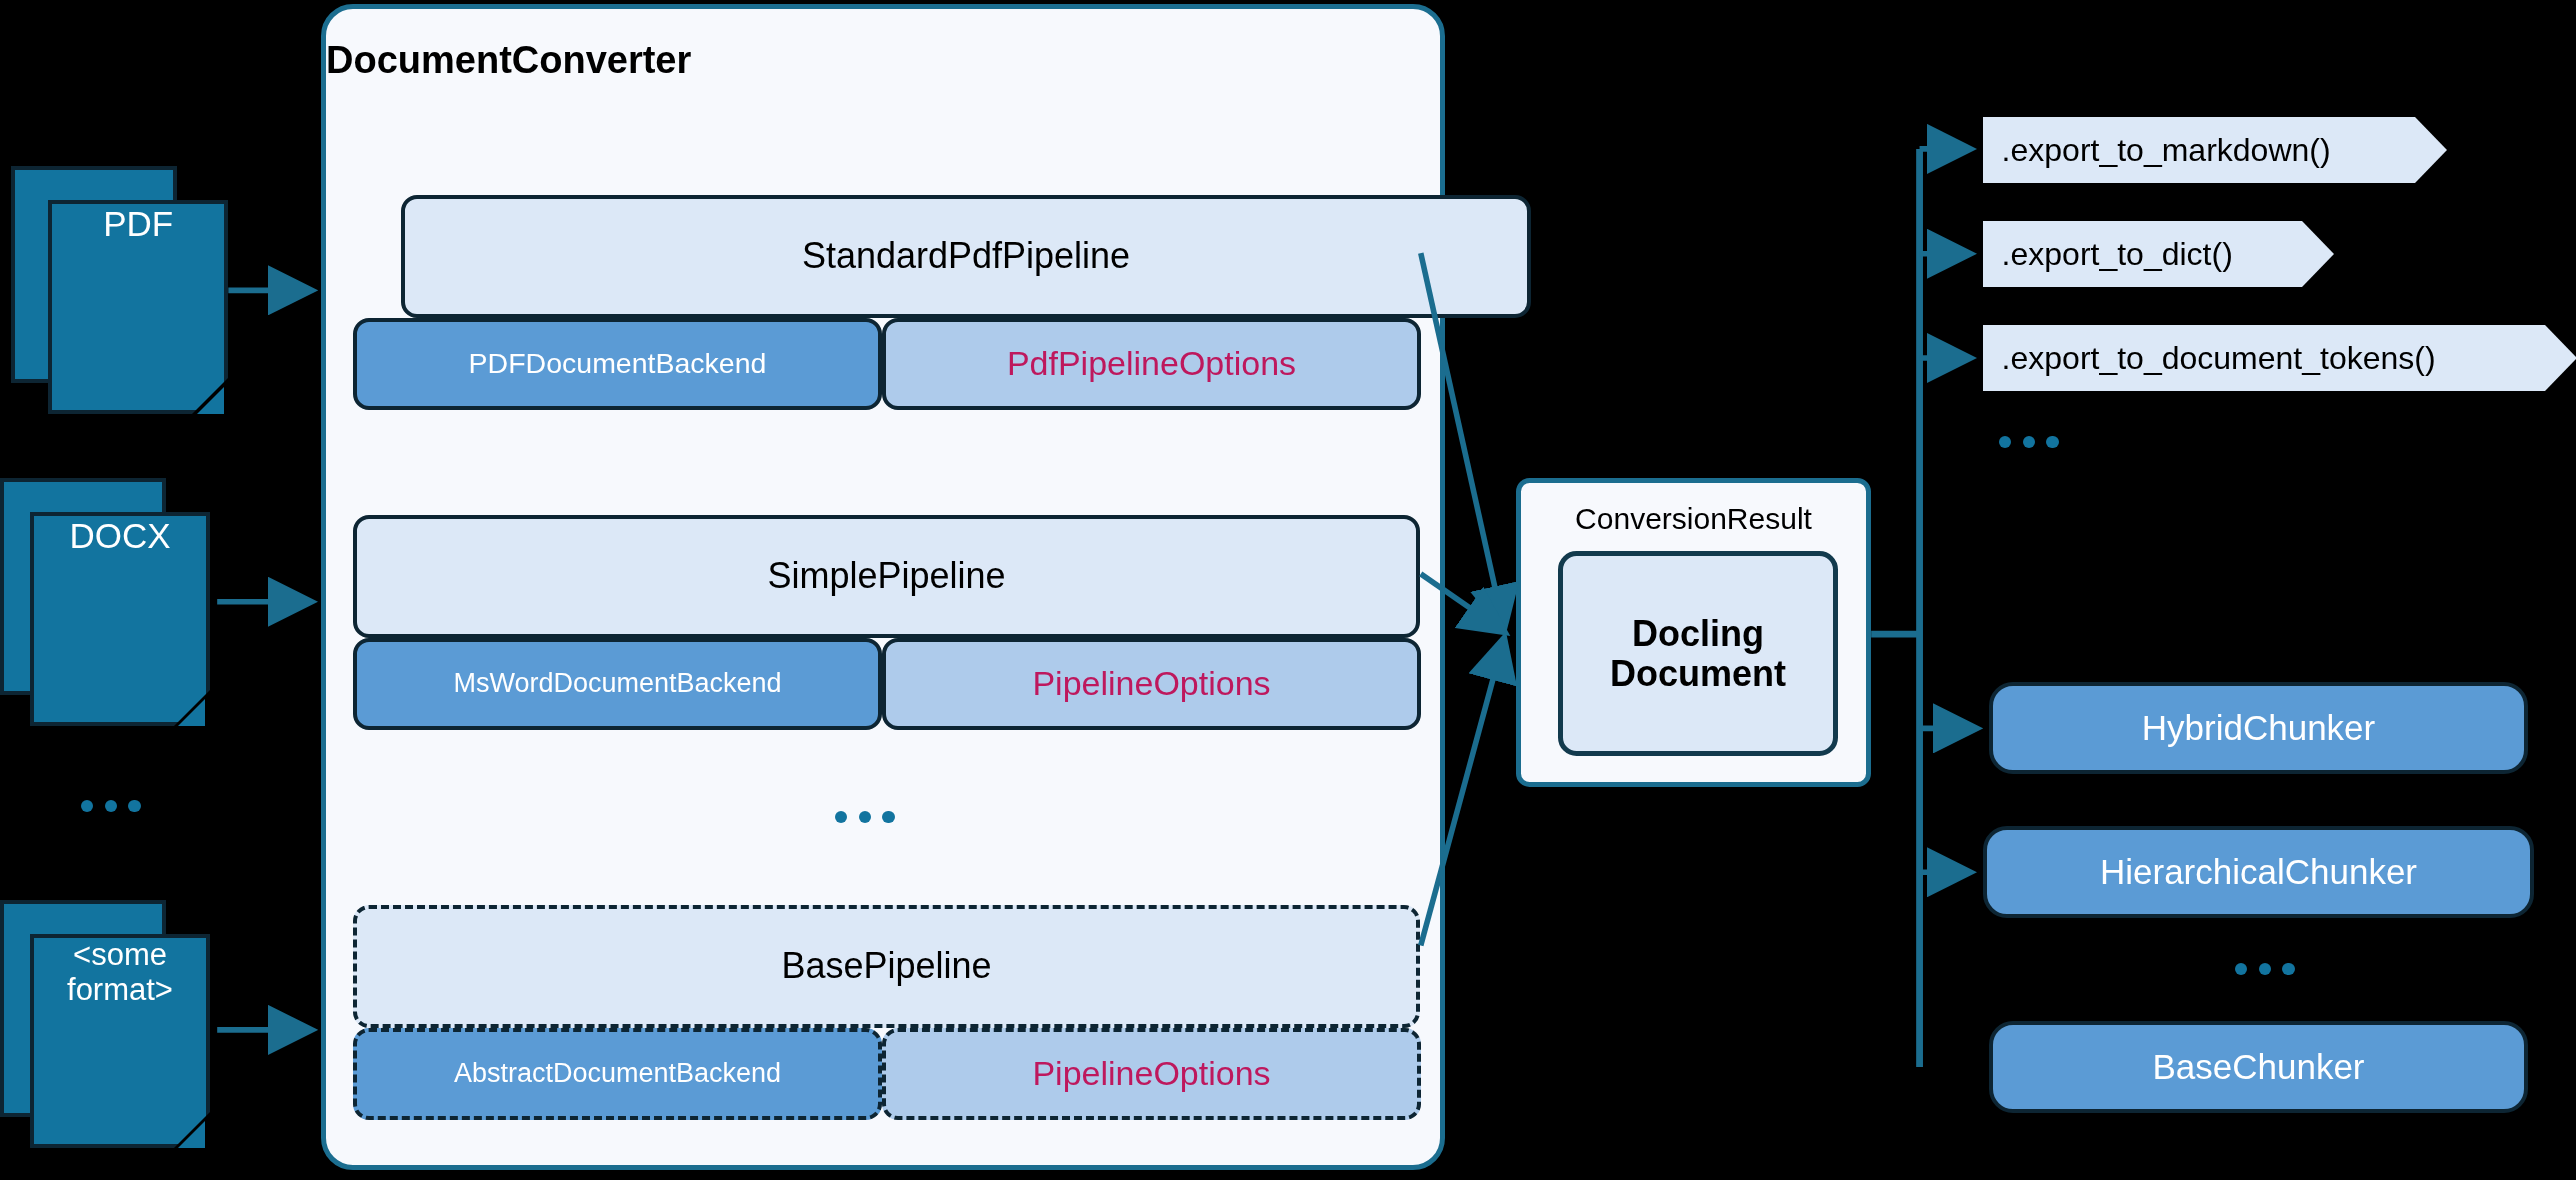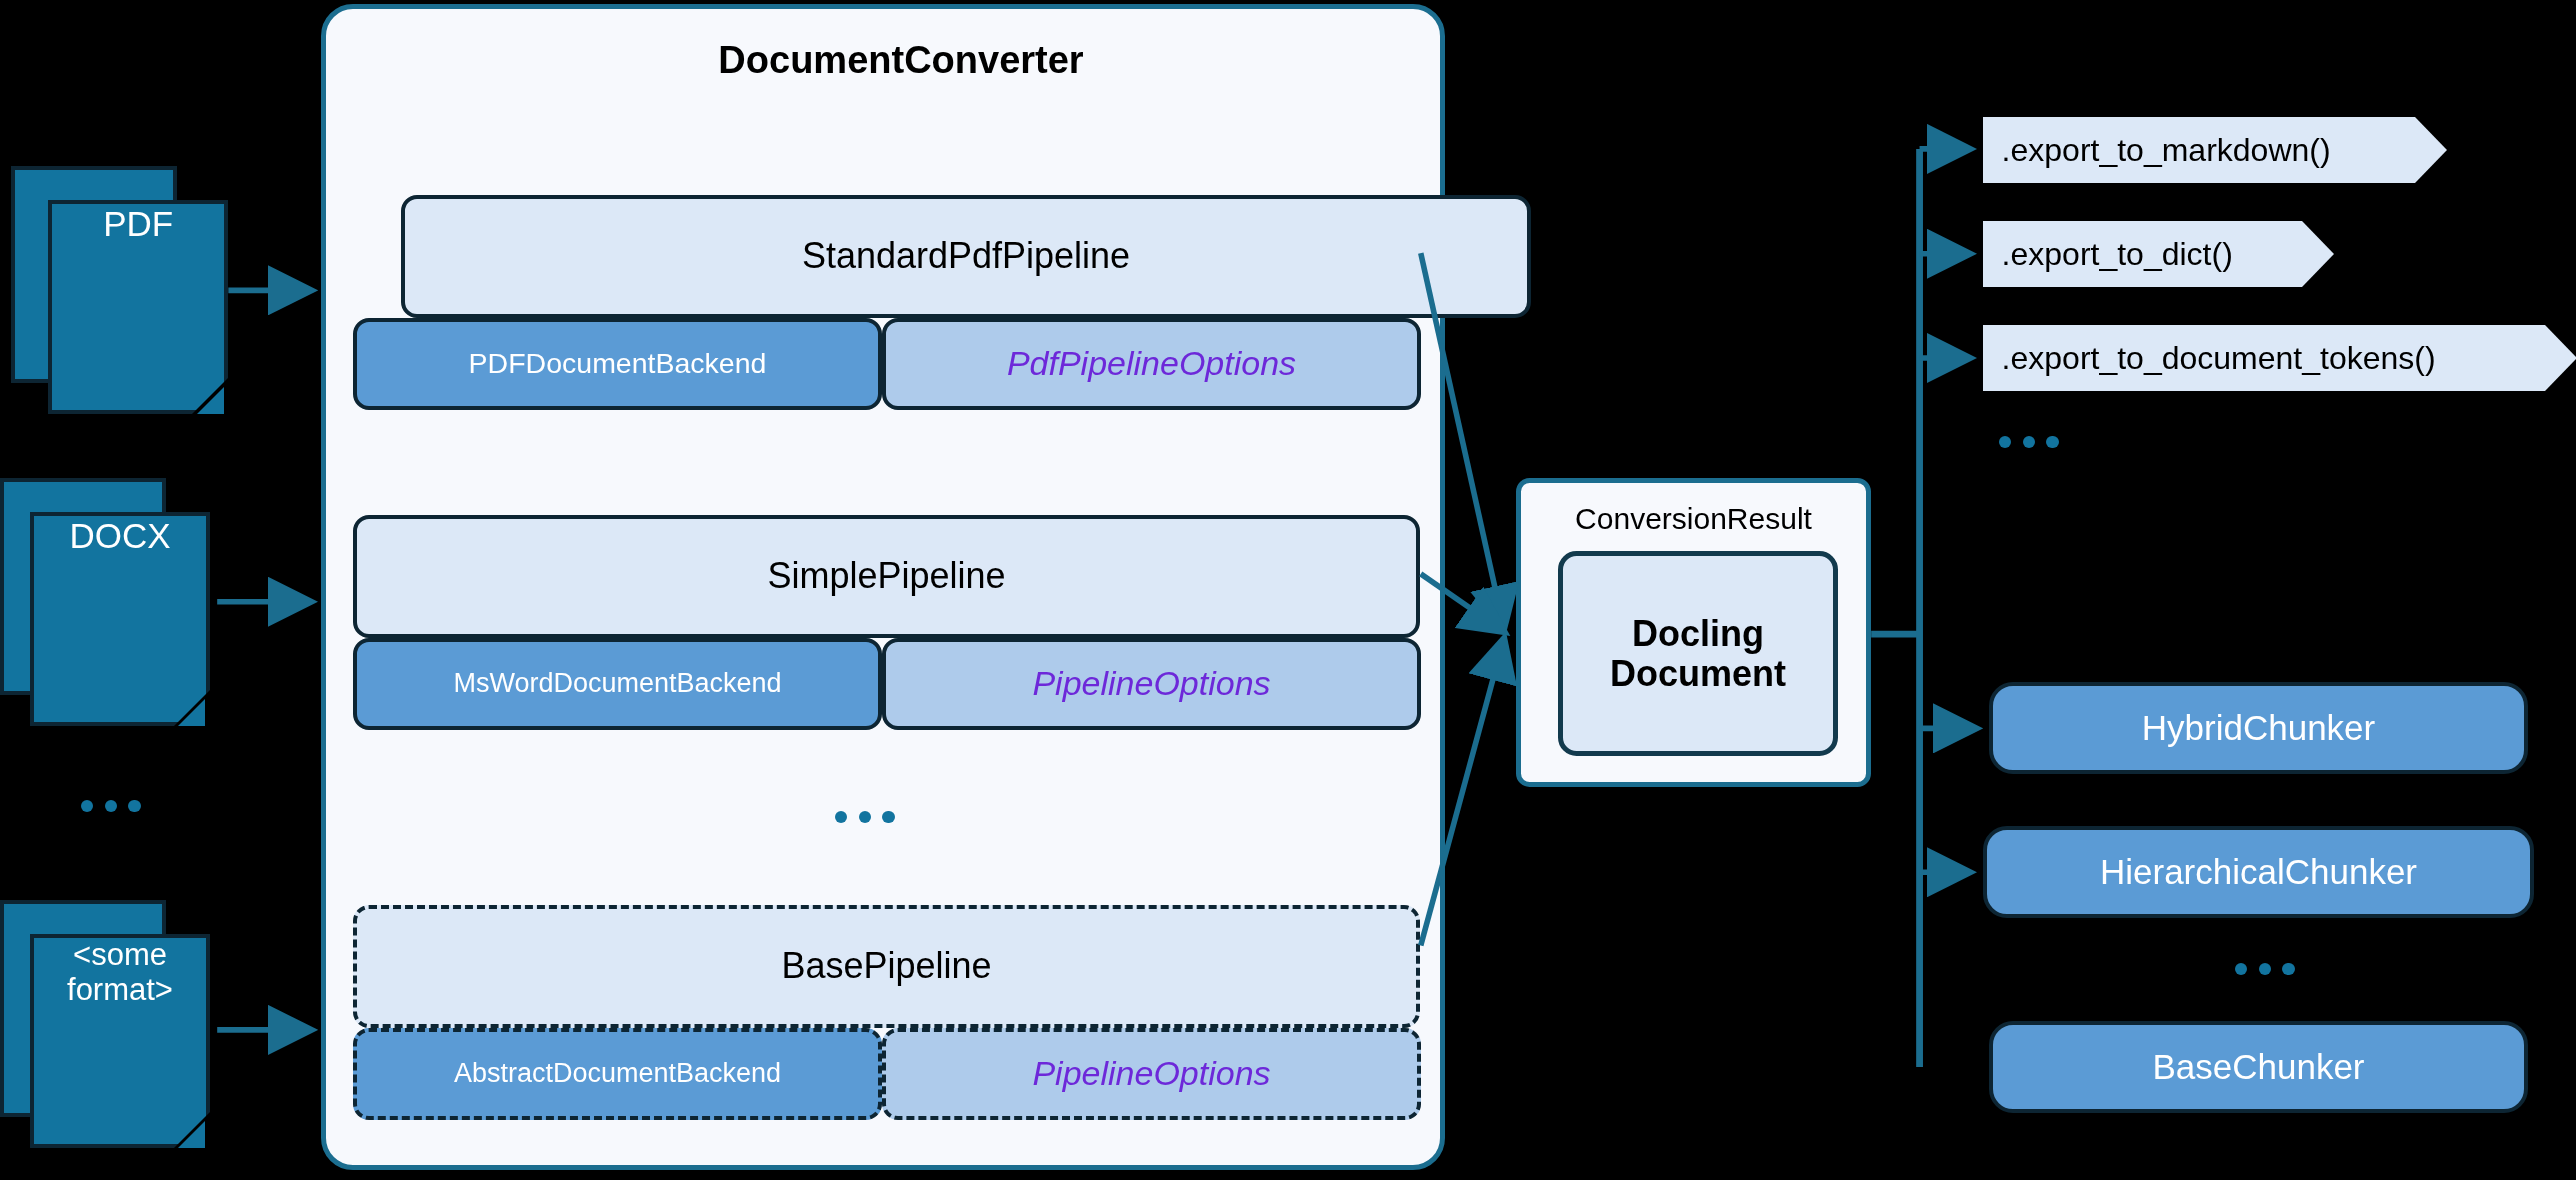--- a/index.html
+++ b/index.html
@@ -35,43 +35,42 @@
 
   
   #converter{
     position:absolute;
     background:#f7f9fd;
     border:5.6px solid #1b6d8f;
     border-radius:32px;
     box-sizing:border-box;
   }
   #converter-title{
-    position:absolute;width:100%;text-align:center;
-    font-weight:bold;color:#000;padding-left:18px;
+    position:absolute;width:100%;
+    font-weight:bold;color:#000;
   }
 
   
   .pipe-head{
     position:absolute;box-sizing:border-box;
     background:#dce8f7;border:4.3px solid #0d2533;border-radius:16px;
     display:flex;align-items:center;justify-content:center;
     color:#000;
   }
   .pipe-backend{
     position:absolute;box-sizing:border-box;
     background:#5b9bd5;border:4.3px solid #0d2533;border-radius:16px;
     display:flex;align-items:center;justify-content:center;
     color:#fff;
   }
   .pipe-options{
     position:absolute;box-sizing:border-box;
     background:#aecbeb;border:4.3px solid #0d2533;border-radius:16px;
     display:flex;align-items:center;justify-content:center;
-    color:#6d28d9;
-    font-style:italic;
+    color:#be185d;
   }
   .dashed{border-style:dashed;}
 
   
   #conv-result{
     position:absolute;box-sizing:border-box;
     background:#f7f9fd;border:5px solid #1b6d8f;border-radius:13.6px;
   }
   #conv-result-label{
     position:absolute;width:100%;text-align:center;color:#000;

